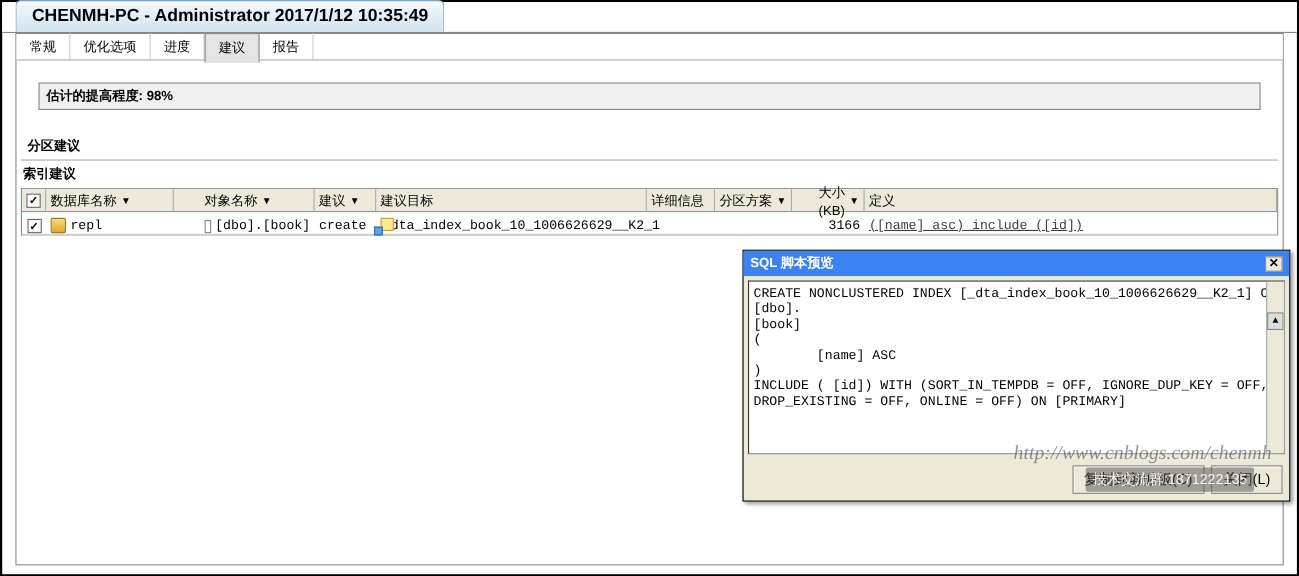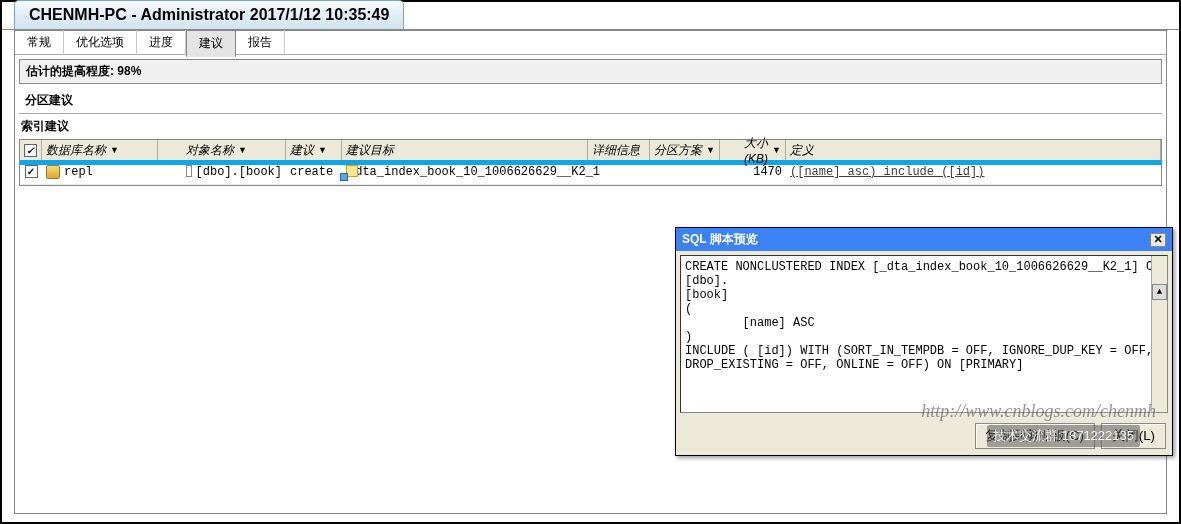--- a/index.html
+++ b/index.html
@@ -4,29 +4,29 @@
 <style>
 * { box-sizing: border-box; margin: 0; padding: 0; }
 body { font-family: "SimSun", "宋体", sans-serif; font-size: 12px; background: #fff; width: 1181px; height: 524px; position: relative; overflow: hidden; }
 .outer-frame { border: 2px solid #000; width: 1181px; height: 524px; background: #fff; }
 .tab-strip { display: flex; align-items: flex-end; height: 28px; background: #fff; padding-left: 12px; border-bottom: 1px solid #888; }
 .main-tab { background: linear-gradient(#f5f9fc, #cfe3f0); border: 1px solid #7aa5c6; border-bottom: none; border-radius: 5px 5px 0 0; padding: 5px 14px; font-weight: bold; color: #000; font-size: 16px; }
 .content-area { background: #fff; border: 1px solid #888; margin: 0 12px 4px 12px; height: 484px; position: relative; }
 .sub-tabs { display: flex; align-items: center; height: 24px; border-bottom: 1px solid #aaa; background: #fff; }
 .sub-tab { padding: 4px 12px; cursor: pointer; color: #000; border-right: 1px solid #ccc; }
 .sub-tab.active { background: #e4e4e4; border: 1px solid #888; border-bottom: 1px solid #e4e4e4; margin-bottom: -1px; }
-.estimate-bar { background: #f0f0f0; border: 1px solid #888; margin: 4px; padding: 3px 6px; font-weight: bold; }
+.estimate-bar { background: #f0f0f0; border: 1px solid #888; margin: 20px; padding: 3px 6px; font-weight: bold; }
 .section-label { font-weight: bold; padding: 4px 6px; }
 .section-block { border-bottom: 1px solid #aaa; margin: 0 4px; }
 .grid { border: 1px solid #888; margin: 0 4px; }
-.grid-header { display: flex; background: #ece9d8; border-bottom: 5px solid #0ea5e9; font-style: italic; }
+.grid-header { display: flex; background: #ece9d8; border-bottom: 1px solid #0ea5e9; }
 .grid-header-cell { display: flex; align-items: center; padding: 2px 4px; border-right: 1px solid #aaa; height: 20px; }
 .grid-header-cell .drop { margin-left: 4px; font-size: 9px; }
 .grid-row { display: flex; background: #fff; height: 20px; align-items: center; border-bottom: 1px solid #eee; }
-.grid-cell { padding: 0 4px; border-right: 0; display: flex; align-items: flex-start; height: 100%; white-space: nowrap; }
+.grid-cell { padding: 0 4px; border-right: 0; display: flex; align-items: flex-end; height: 100%; white-space: nowrap; }
 .col-chk { width: 22px; justify-content: center; }
 .col-db { width: 116px; }
 .col-obj { width: 104px; margin-left: 24px; }
 .col-rec { width: 56px; }
 .col-detail { width: 62px; }
 .col-scheme { width: 70px; }
 .col-size { width: 66px; text-align: right; justify-content: flex-end; }
 .col-def { flex: 1; min-width: 200px; }
 .col-def a { color: #404040; text-decoration: underline; }
 .db-icon { display: inline-block; width: 14px; height: 14px; background: linear-gradient(#f5d97b, #e0a830); border: 1px solid #a07820; border-radius: 2px; margin-right: 4px; }
@@ -128,21 +128,21 @@
         <div class="grid-cell col-rec">
             <span class="mono">create</span>
           </div>
         <div class="grid-cell" style="width:246px">
             <span class="idx-icon"></span>
             <span class="mono">_dta_index_book_10_1006626629__K2_1</span>
           </div>
         <div class="grid-cell col-detail"></div>
         <div class="grid-cell col-scheme"></div>
         <div class="grid-cell col-size">
-            <span class="mono">1470</span>
+            <span class="mono">3166</span>
           </div>
         <div class="grid-cell col-def">
             <a href="#" class="mono">([name] asc) include ([id])</a>
           </div>
       </div>
     </div>
 
     <div class="popup">
       <div class="popup-title">
         <span>SQL 脚本预览</span>

